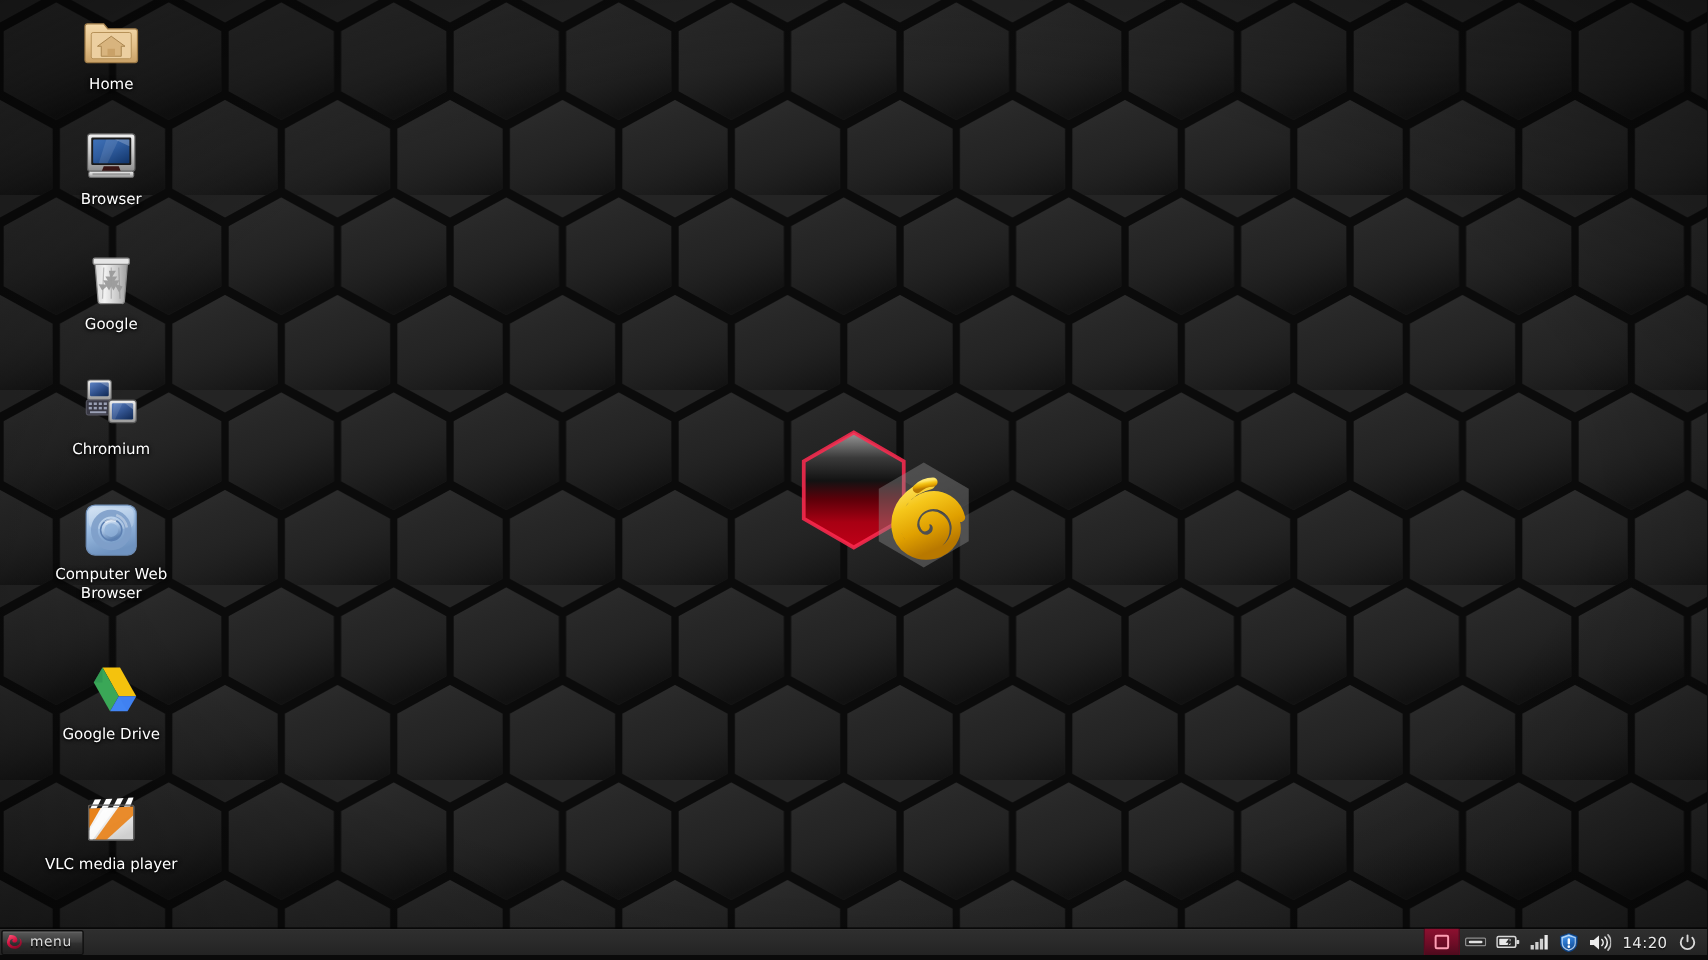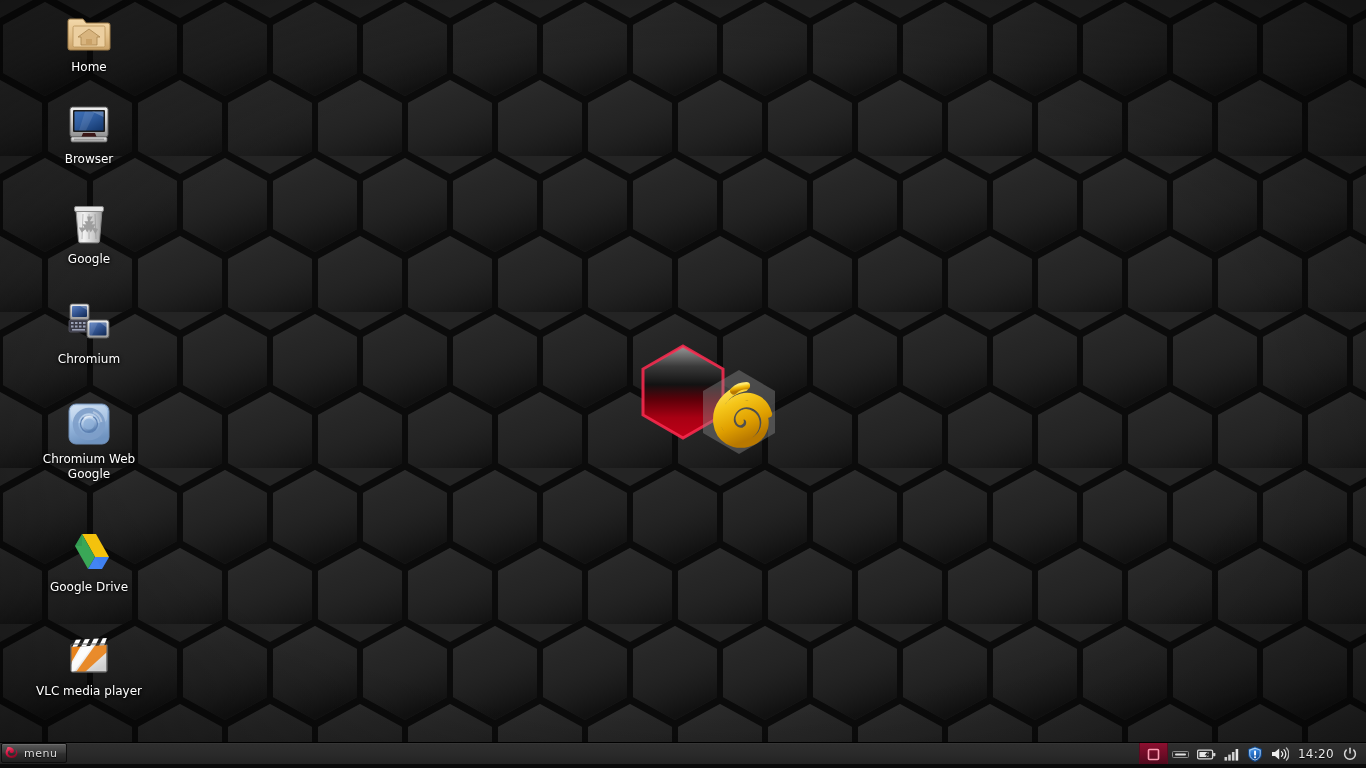--- a/index.html
+++ b/index.html
@@ -62,21 +62,21 @@
   }
 
   
   #taskbar {
     position:absolute;
     left:0; bottom:0;
     width:1366px; height:22px;
     background:linear-gradient(180deg,#3a3a3a 0%,#2e2e2e 6%,#2a2a2a 50%,#232323 100%);
     border-top:1px solid #000;
     display:flex;
-    align-items:flex-start;
+    align-items:center;
     z-index:20;
     gap:46px;
   }
   #menu-button {
     display:flex; align-items:center;
     height:20px;
     margin-left:1px;
     padding:0 9px 0 2px;
     border-radius:2px;
     background:linear-gradient(180deg,#5a5a5a 0%,#3d3d3d 45%,#2f2f2f 55%,#1f1f1f 100%);
@@ -377,21 +377,21 @@
           </defs>
           <rect x="4" y="4" width="40" height="40" rx="7" fill="url(#chrbg)" stroke="#6e8db5" stroke-width="1"></rect>
           <rect x="6" y="6" width="36" height="17" rx="5" fill="#ffffff" opacity="0.22"></rect>
           <circle cx="24" cy="24" r="13.5" fill="none" stroke="#7e9fc9" stroke-width="5.5" opacity="0.9"></circle>
           <circle cx="24" cy="24" r="8.5" fill="url(#chrball)" stroke="#5d80b2" stroke-width="1.2"></circle>
           <circle cx="24" cy="24" r="5.5" fill="#8fb0d8" opacity="0.8"></circle>
           <path d="M19 18 a8.5 8.5 0 0 1 9 -1.2" fill="none" stroke="#ffffff" stroke-width="2" opacity="0.55"></path>
           <path d="M28 12 a13.5 13.5 0 0 1 8.5 10" fill="none" stroke="#ffffff" stroke-width="2" opacity="0.35"></path>
         </svg>
       </span>
-      <span class="label">Chromium Web Google</span>
+      <span class="label">Computer Web Browser</span>
     </div>
 
     <div class="desk-icon" style="top:528px">
       <span class="glyph">
         <svg viewBox="0 0 48 48">
           <polygon points="17,6 31,6 44,29 30,29" fill="#f4c20d"></polygon>
           <polygon points="17,6 30,29 23,41 10,18" fill="#3aa757"></polygon>
           <polygon points="23,41 30,29 44,29 37,41" fill="#4285f4"></polygon>
           <polygon points="10,18 23,41 10,41 4,30" fill="#3aa757" opacity="0"></polygon>
           <polygon points="17,6 10,18 17,18" fill="#2e9150" opacity="0.55"></polygon>

